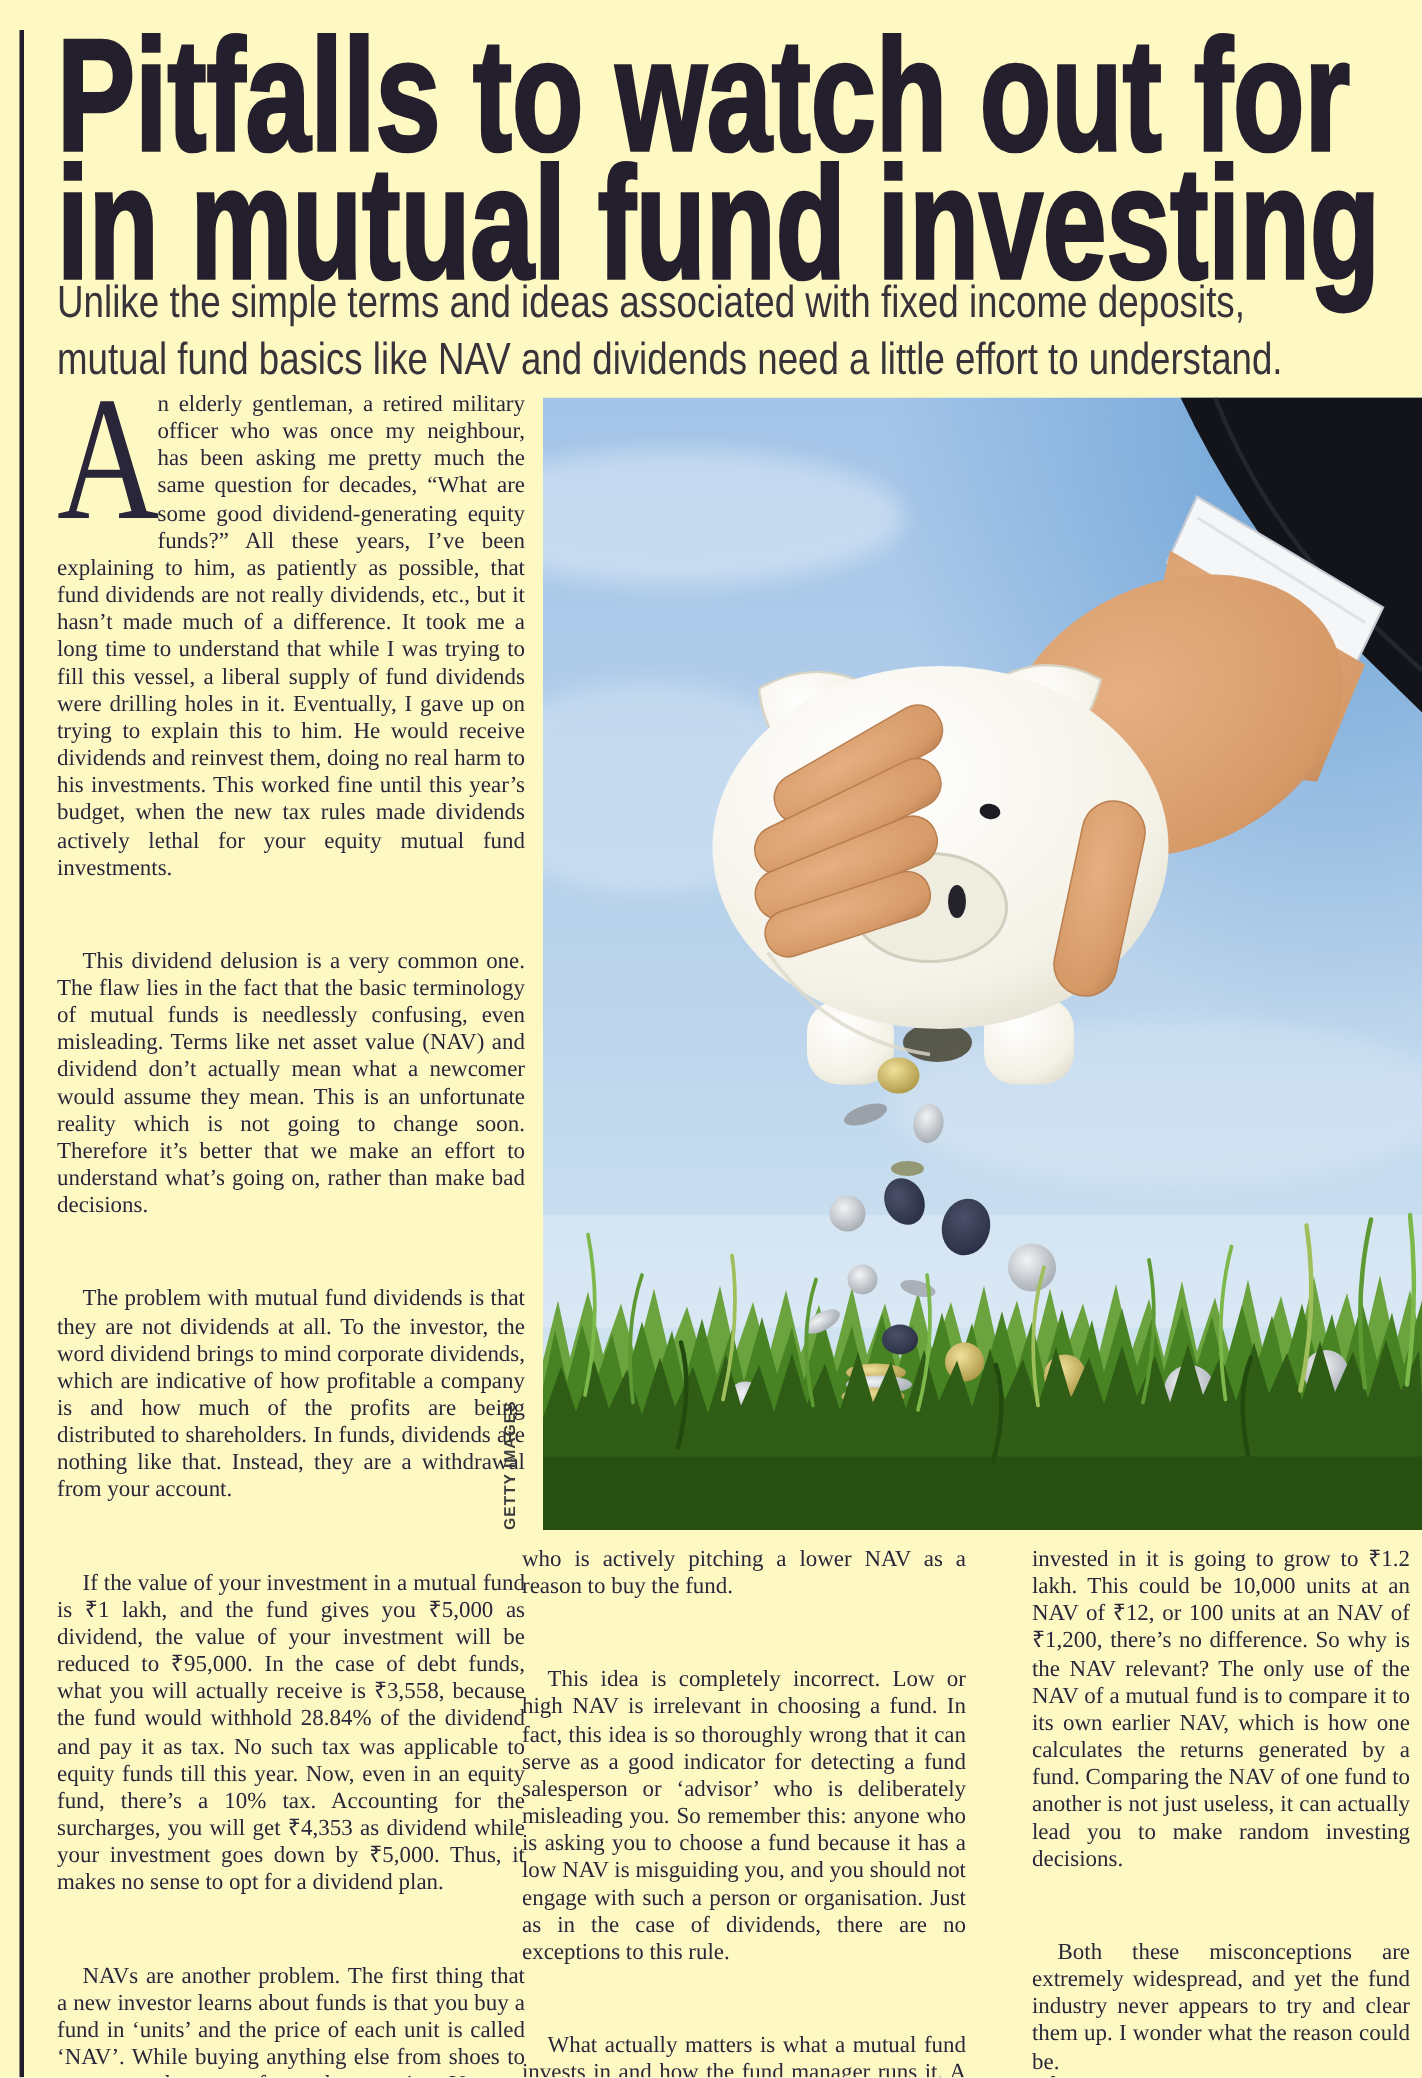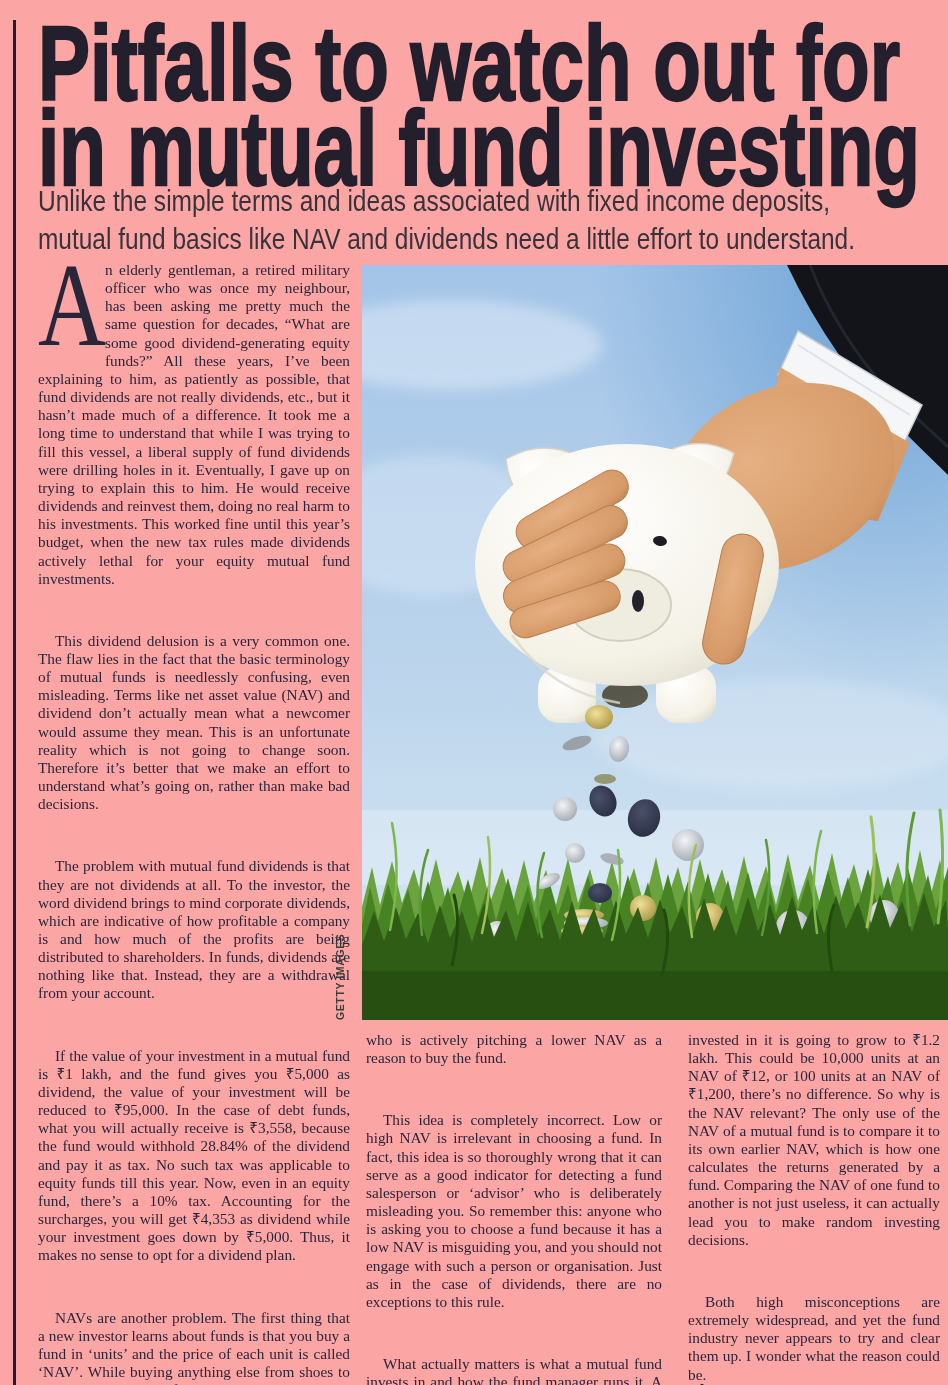--- a/index.html
+++ b/index.html
@@ -1,26 +1,26 @@
 <!DOCTYPE html>
 <html><head>
 <meta charset="utf-8">
 <style>
   html,body{margin:0;padding:0;}
   body{width:948px;height:1385px;background:#fcfaf4;font-family:"Liberation Serif",serif;}
-  .page{position:relative;width:948px;height:1385px;background:#fca5a5;overflow:hidden;}
+  .page{position:relative;width:948px;height:1385px;background:#fef9c3;overflow:hidden;}
   .left-rule{position:absolute;left:13px;top:20px;width:3px;height:1365px;background:#211d2b;}
   .header-svg{position:absolute;left:38px;top:12px;}
   .hl{font-family:"Liberation Sans",sans-serif;font-weight:700;font-size:106px;fill:#241f2d;stroke:#241f2d;stroke-width:2.4px;}
   .sub{font-family:"Liberation Sans",sans-serif;font-weight:400;font-size:30px;fill:#38333a;}
   .col{position:absolute;color:#29263a;font-size:15.3px;line-height:18.15px;text-align:justify;overflow:hidden;}
   .col p{margin:0;}
   .col p + p{text-indent:17px;margin-top:44px;}
   .col1{left:38px;top:261px;width:312px;height:1124px;}
-  .col2{left:366px;top:1031px;width:296px;height:354px;}
+  .col2{left:348px;top:1031px;width:296px;height:354px;}
   .col3{left:688px;top:1031px;width:252px;height:354px;}
   .dropcap{float:left;width:60px;height:89px;font-size:118px;line-height:86px;transform:scaleX(.8);transform-origin:0 60%;margin:2px 7px 0 0;color:#29263a;}
   .photo{position:absolute;left:362px;top:265px;width:586px;height:755px;}
   .credit{position:absolute;left:334px;top:922px;height:98px;width:15px;writing-mode:vertical-rl;transform:rotate(180deg);font-family:"Liberation Sans",sans-serif;font-weight:700;font-size:10.5px;letter-spacing:.6px;color:#3c3c3c;white-space:nowrap;}
   .feedback{position:relative;margin-top:26px;border-top:2px solid #1c1c1c;border-bottom:2px solid #1c1c1c;padding:7px 0 9px 66px;min-height:44px;}
   .feedback .l1{display:inline-block;font-family:"Liberation Sans",sans-serif;font-weight:700;font-size:15.5px;color:#1d1b22;white-space:nowrap;transform:scaleX(.92);transform-origin:0 0;}
   .splat{position:absolute;left:-26px;top:-34px;}
 </style>
 </head>
 <body>
@@ -182,21 +182,21 @@
   <div class="credit">GETTY IMAGES</div>
 
   <div class="col col2">
     <p>who is actively pitching a lower NAV as a reason to buy the fund.</p>
     <p>This idea is completely incorrect. Low or high NAV is irrelevant in choosing a fund. In fact, this idea is so thoroughly wrong that it can serve as a good indicator for detecting a fund salesperson or ‘advisor’ who is deliberately misleading you. So remember this: anyone who is asking you to choose a fund because it has a low NAV is misguiding you, and you should not engage with such a person or organisation. Just as in the case of dividends, there are no exceptions to this rule.</p>
     <p>What actually matters is what a mutual fund invests in and how the fund manager runs it. A fund with ₹10 NAV and another one with ₹100 NAV will generate the same returns if their portfolios are the same. The actual NAV and number of units you own are irrelevant. If a fund gains 20%, your ₹1 lakh</p>
   </div>
 
   <div class="col col3">
     <p>invested in it is going to grow to ₹1.2 lakh. This could be 10,000 units at an NAV of ₹12, or 100 units at an NAV of ₹1,200, there’s no difference. So why is the NAV relevant? The only use of the NAV of a mutual fund is to compare it to its own earlier NAV, which is how one calculates the returns generated by a fund. Comparing the NAV of one fund to another is not just useless, it can actually lead you to make random investing decisions.</p>
-    <p>Both high misconceptions are extremely widespread, and yet the fund industry never appears to try and clear them up. I wonder what the reason could be.</p>
+    <p>Both these misconceptions are extremely widespread, and yet the fund industry never appears to try and clear them up. I wonder what the reason could be.</p>
 
     <div class="feedback">
       <svg class="splat" width="118" height="120" viewBox="0 0 118 120">
         <g fill="#15131a">
           <circle cx="58" cy="62" r="25"></circle>
           <ellipse cx="30" cy="40" rx="4" ry="7" transform="rotate(-40 30 40)"></ellipse>
           <ellipse cx="44" cy="24" rx="3" ry="6"></ellipse>
           <ellipse cx="74" cy="22" rx="3" ry="5" transform="rotate(20 74 22)"></ellipse>
           <ellipse cx="90" cy="40" rx="6" ry="3" transform="rotate(25 90 40)"></ellipse>
           <ellipse cx="92" cy="66" rx="6" ry="3"></ellipse>

